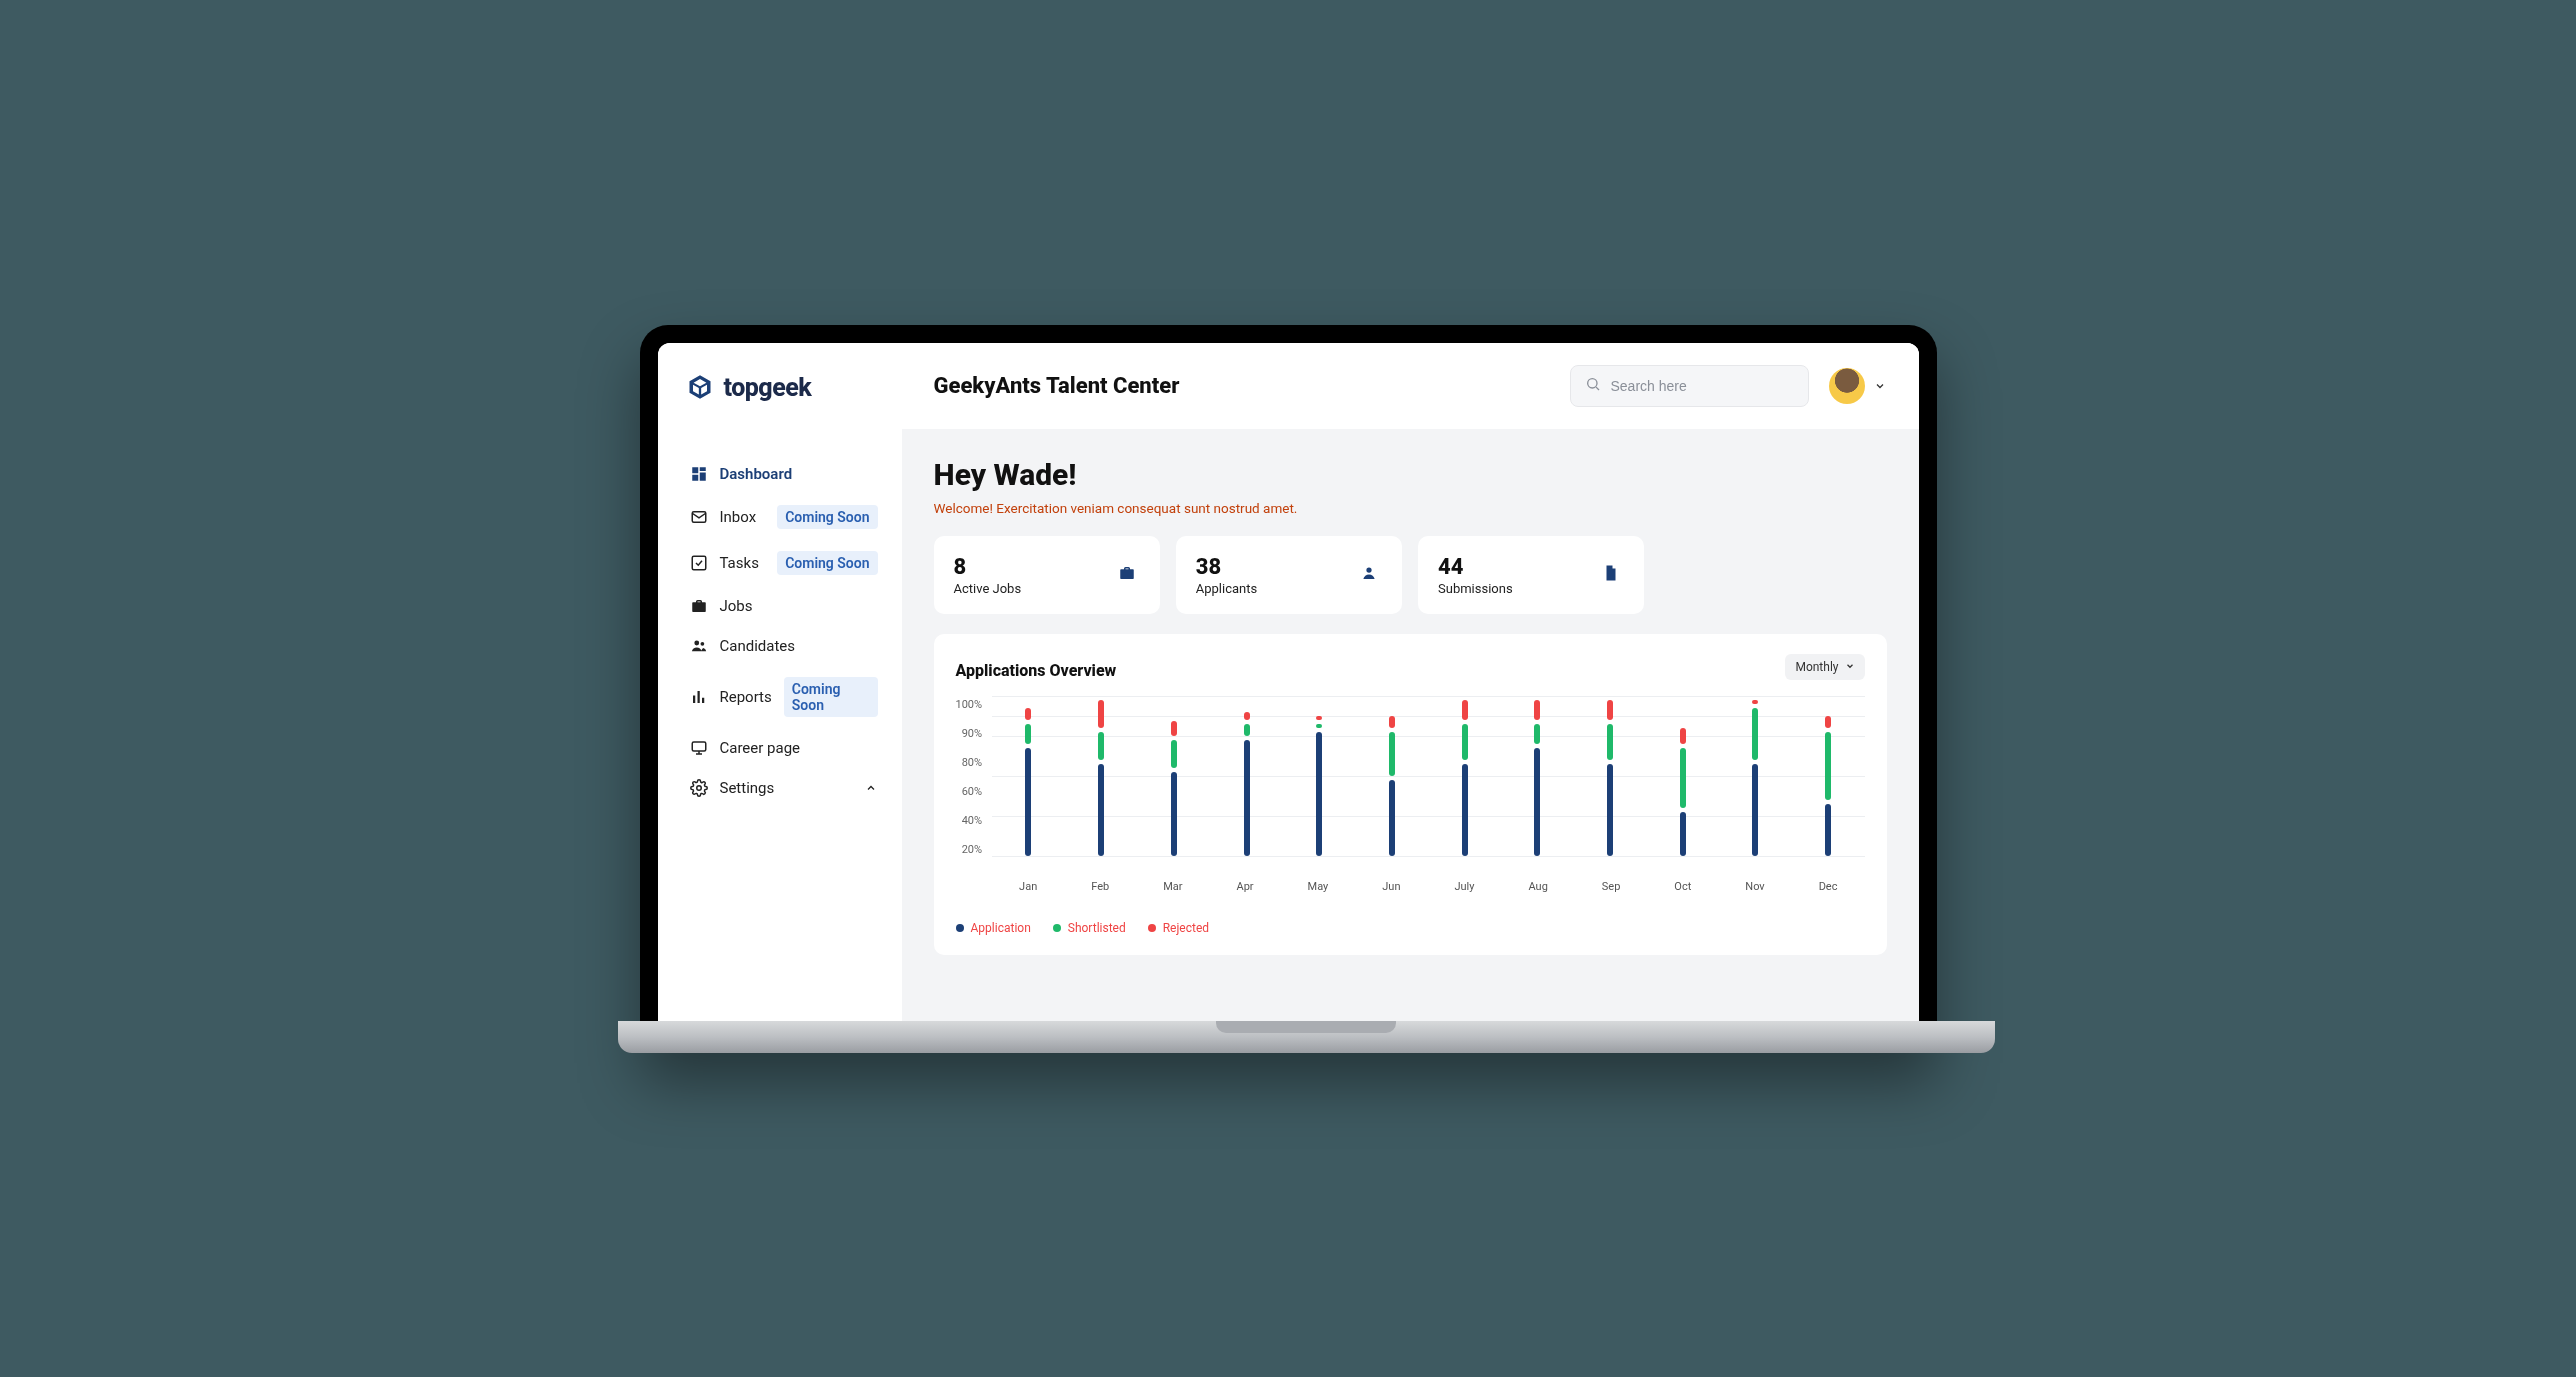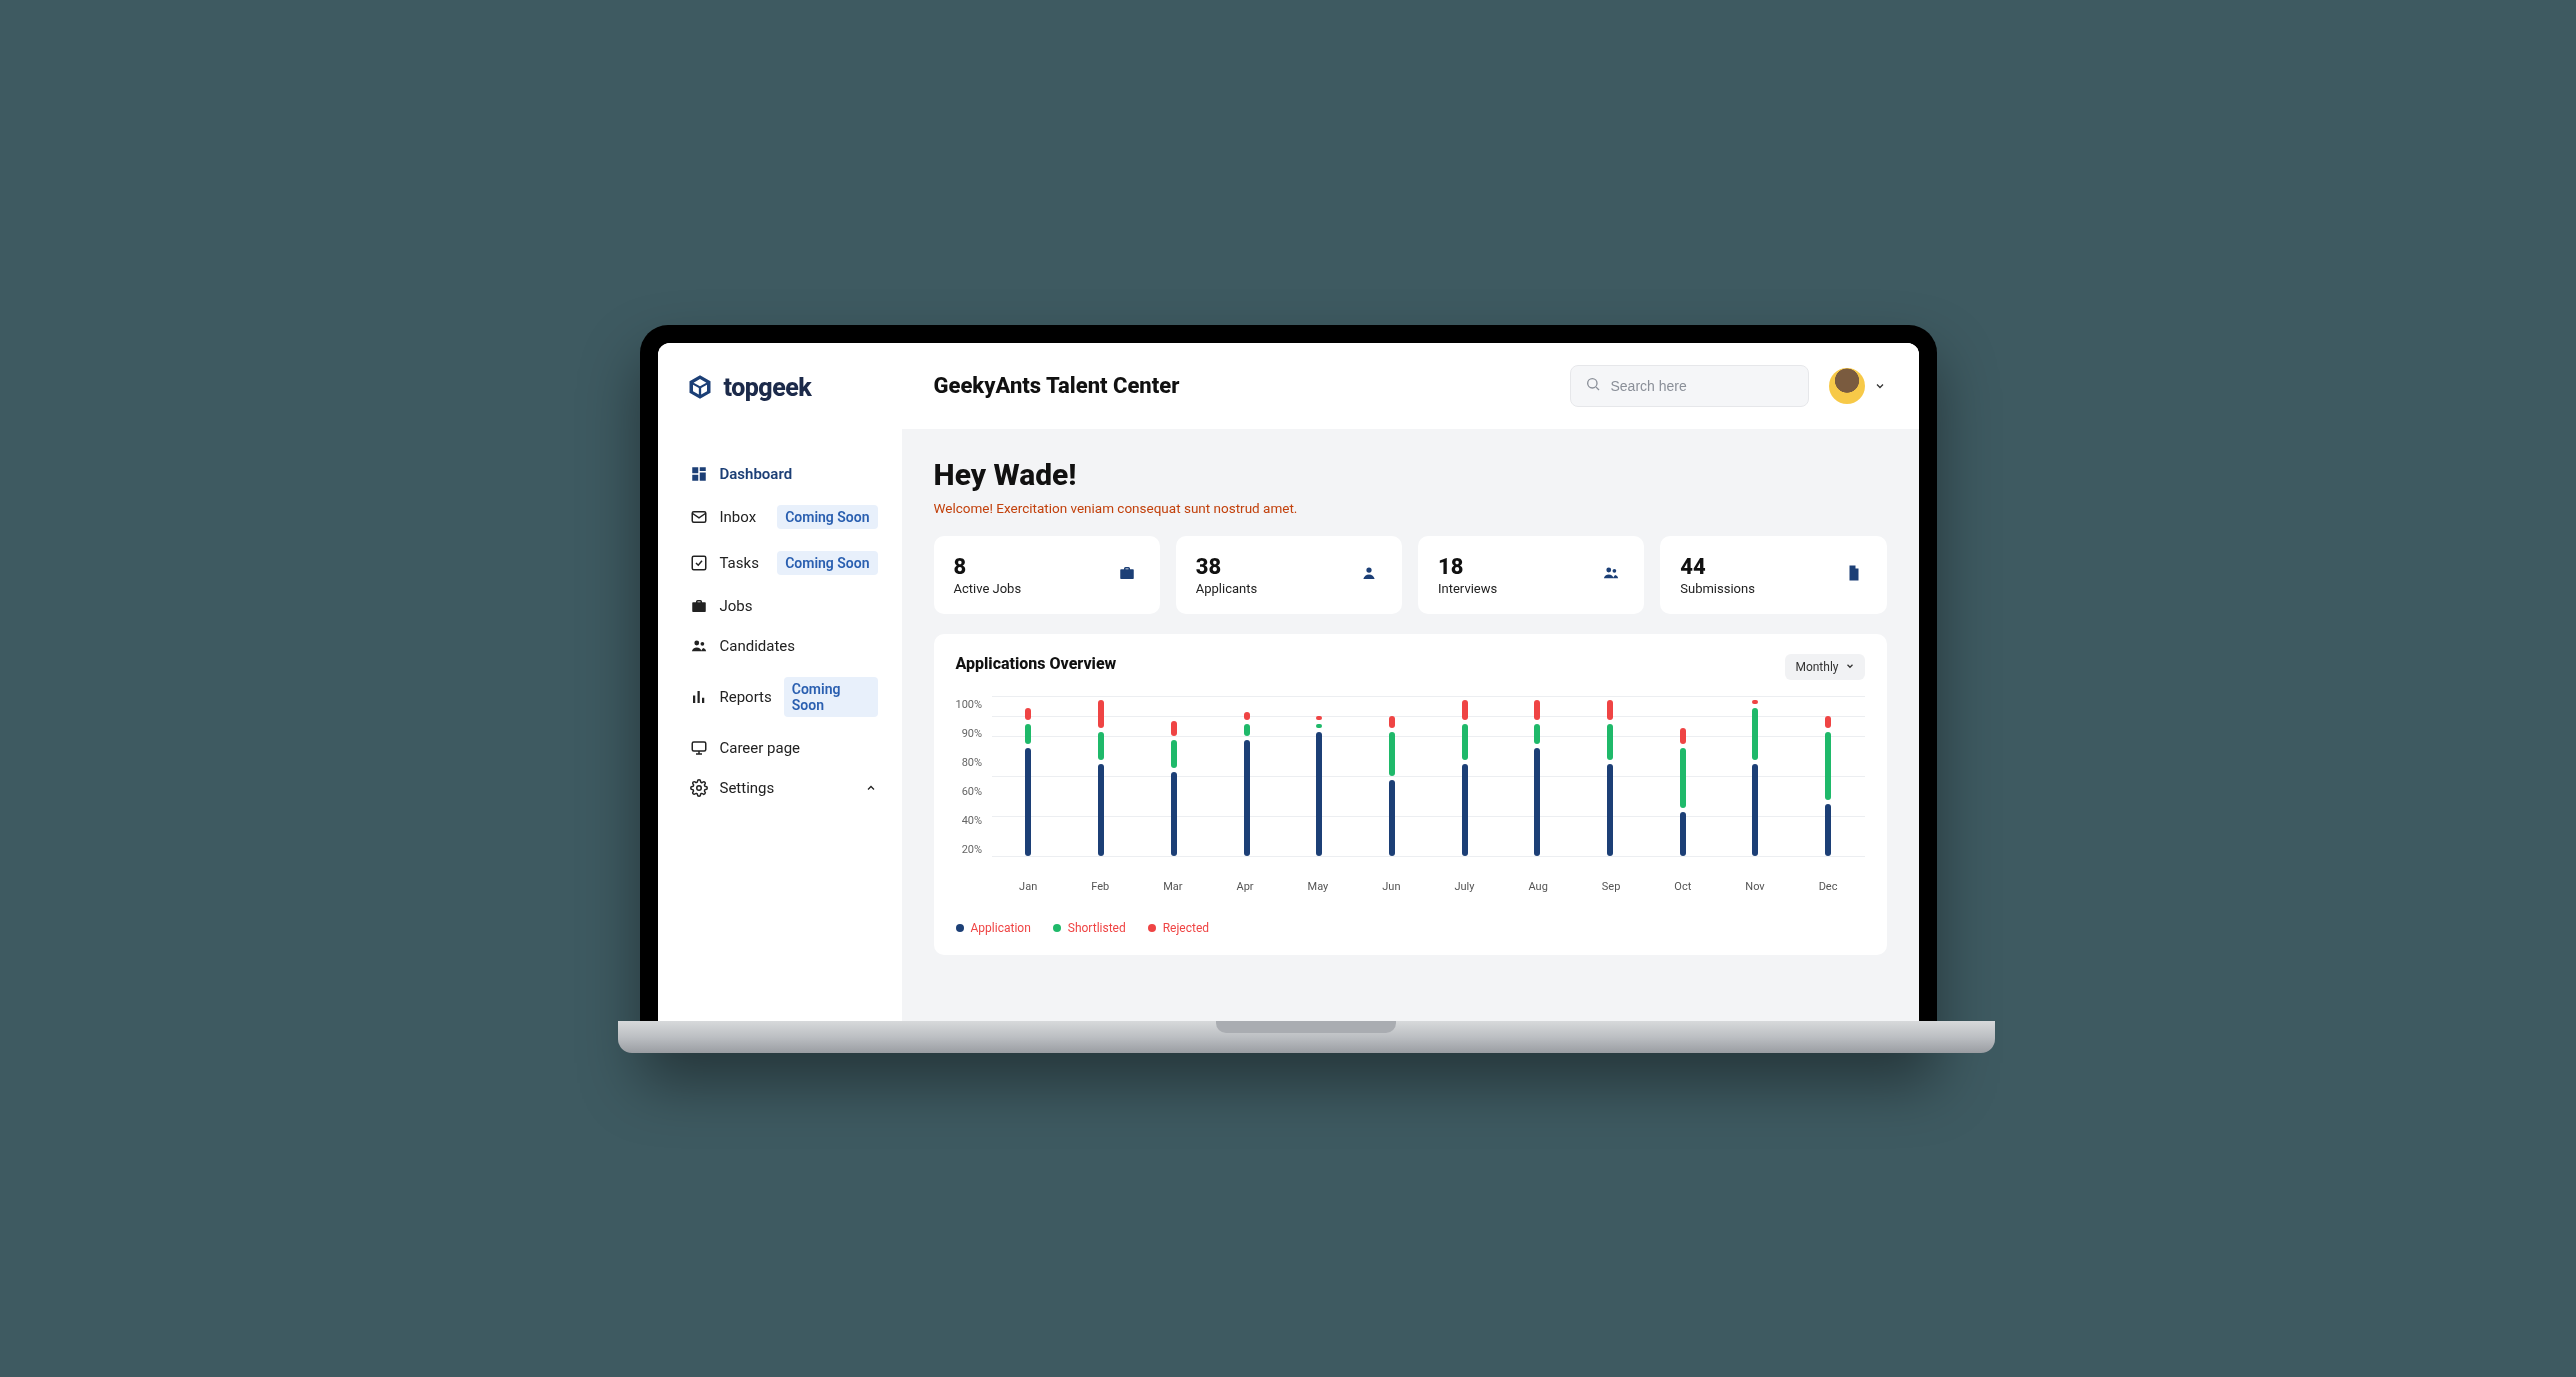--- a/index.html
+++ b/index.html
@@ -199,21 +199,21 @@
     color: #1c3f76;
   }
 
   .panel {
     background: #fff;
     border-radius: 10px;
     padding: 20px 22px;
   }
   .panel-head {
     display: flex;
-    align-items: flex-start;
+    align-items: flex-end;
     justify-content: space-between;
     margin-bottom: 16px;
   }
   .panel-title {
     font-size: 16px;
     font-weight: 800;
     color: #111;
   }
   .select-pill {
     background: #f1f2f4;
@@ -438,31 +438,20 @@
                   </svg></span>
               </div>
               <div class="stat-card">
                 <div>
                   <div class="stat-val">38</div>
                   <div class="stat-label">Applicants</div>
                 </div>
                 <span class="stat-icon"><svg width="18" height="18" viewBox="0 0 24 24" fill="currentColor">
                     <circle cx="12" cy="8" r="3.5"></circle>
                     <path d="M4.5 20c.7-3.5 3.8-6 7.5-6s6.8 2.5 7.5 6H4.5z"></path>
-                  </svg></span>
-              </div>
-              <div class="stat-card">
-                <div>
-                  <div class="stat-val">18</div>
-                  <div class="stat-label">Interviews</div>
-                </div>
-                <span class="stat-icon"><svg width="18" height="18" viewBox="0 0 24 24" fill="currentColor">
-                    <circle cx="9" cy="8" r="3.2"></circle>
-                    <circle cx="16.5" cy="9" r="2.5"></circle>
-                    <path d="M2.5 19c.6-3 3.3-5 6.5-5s5.9 2 6.5 5H2.5zm12.6 0c.2-1.8 1.1-3.3 2.4-4.3 2 .4 3.6 2 4 4.3h-6.4z"></path>
                   </svg></span>
               </div>
               <div class="stat-card">
                 <div>
                   <div class="stat-val">44</div>
                   <div class="stat-label">Submissions</div>
                 </div>
                 <span class="stat-icon"><svg width="18" height="18" viewBox="0 0 24 24" fill="currentColor">
                     <path d="M6 2h8l4 4v16H6V2zm8 0v4h4"></path>
                   </svg></span>

